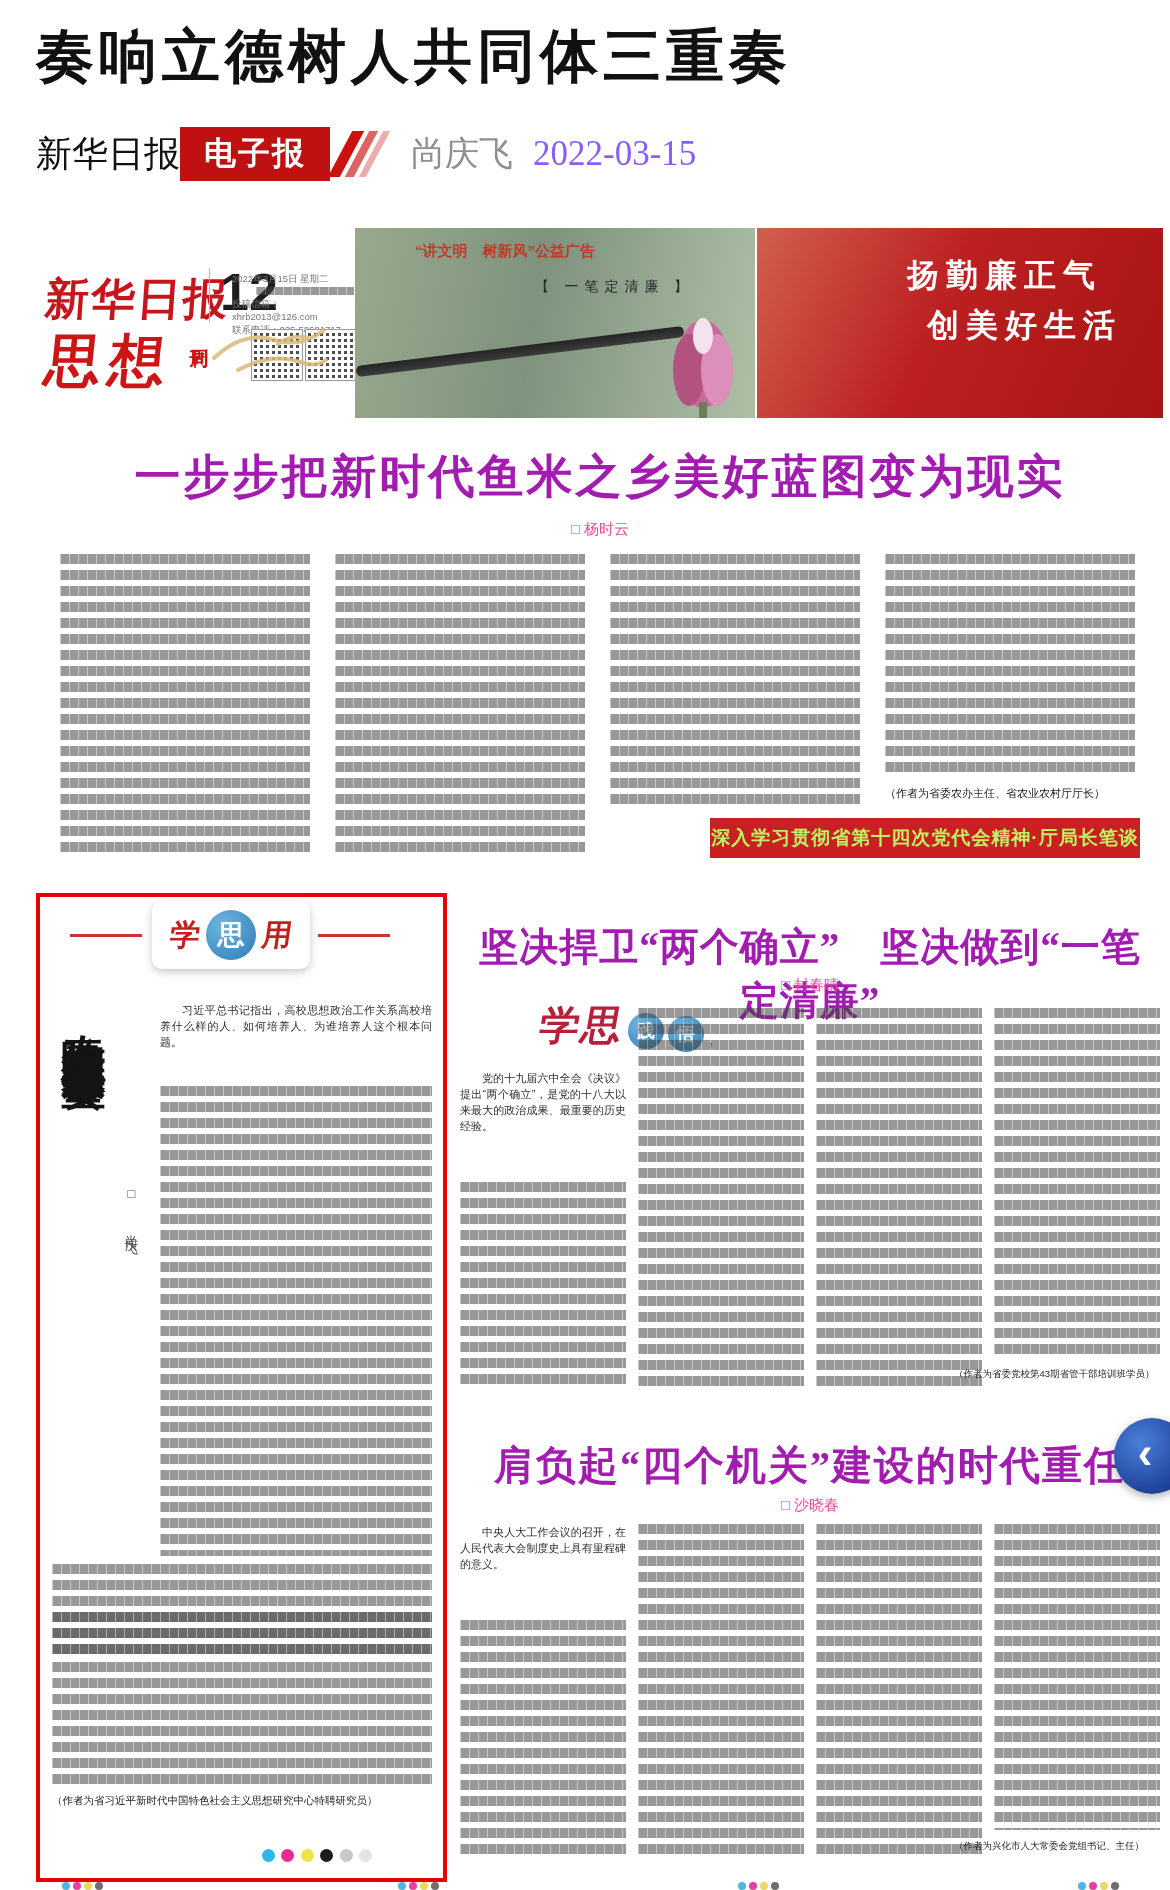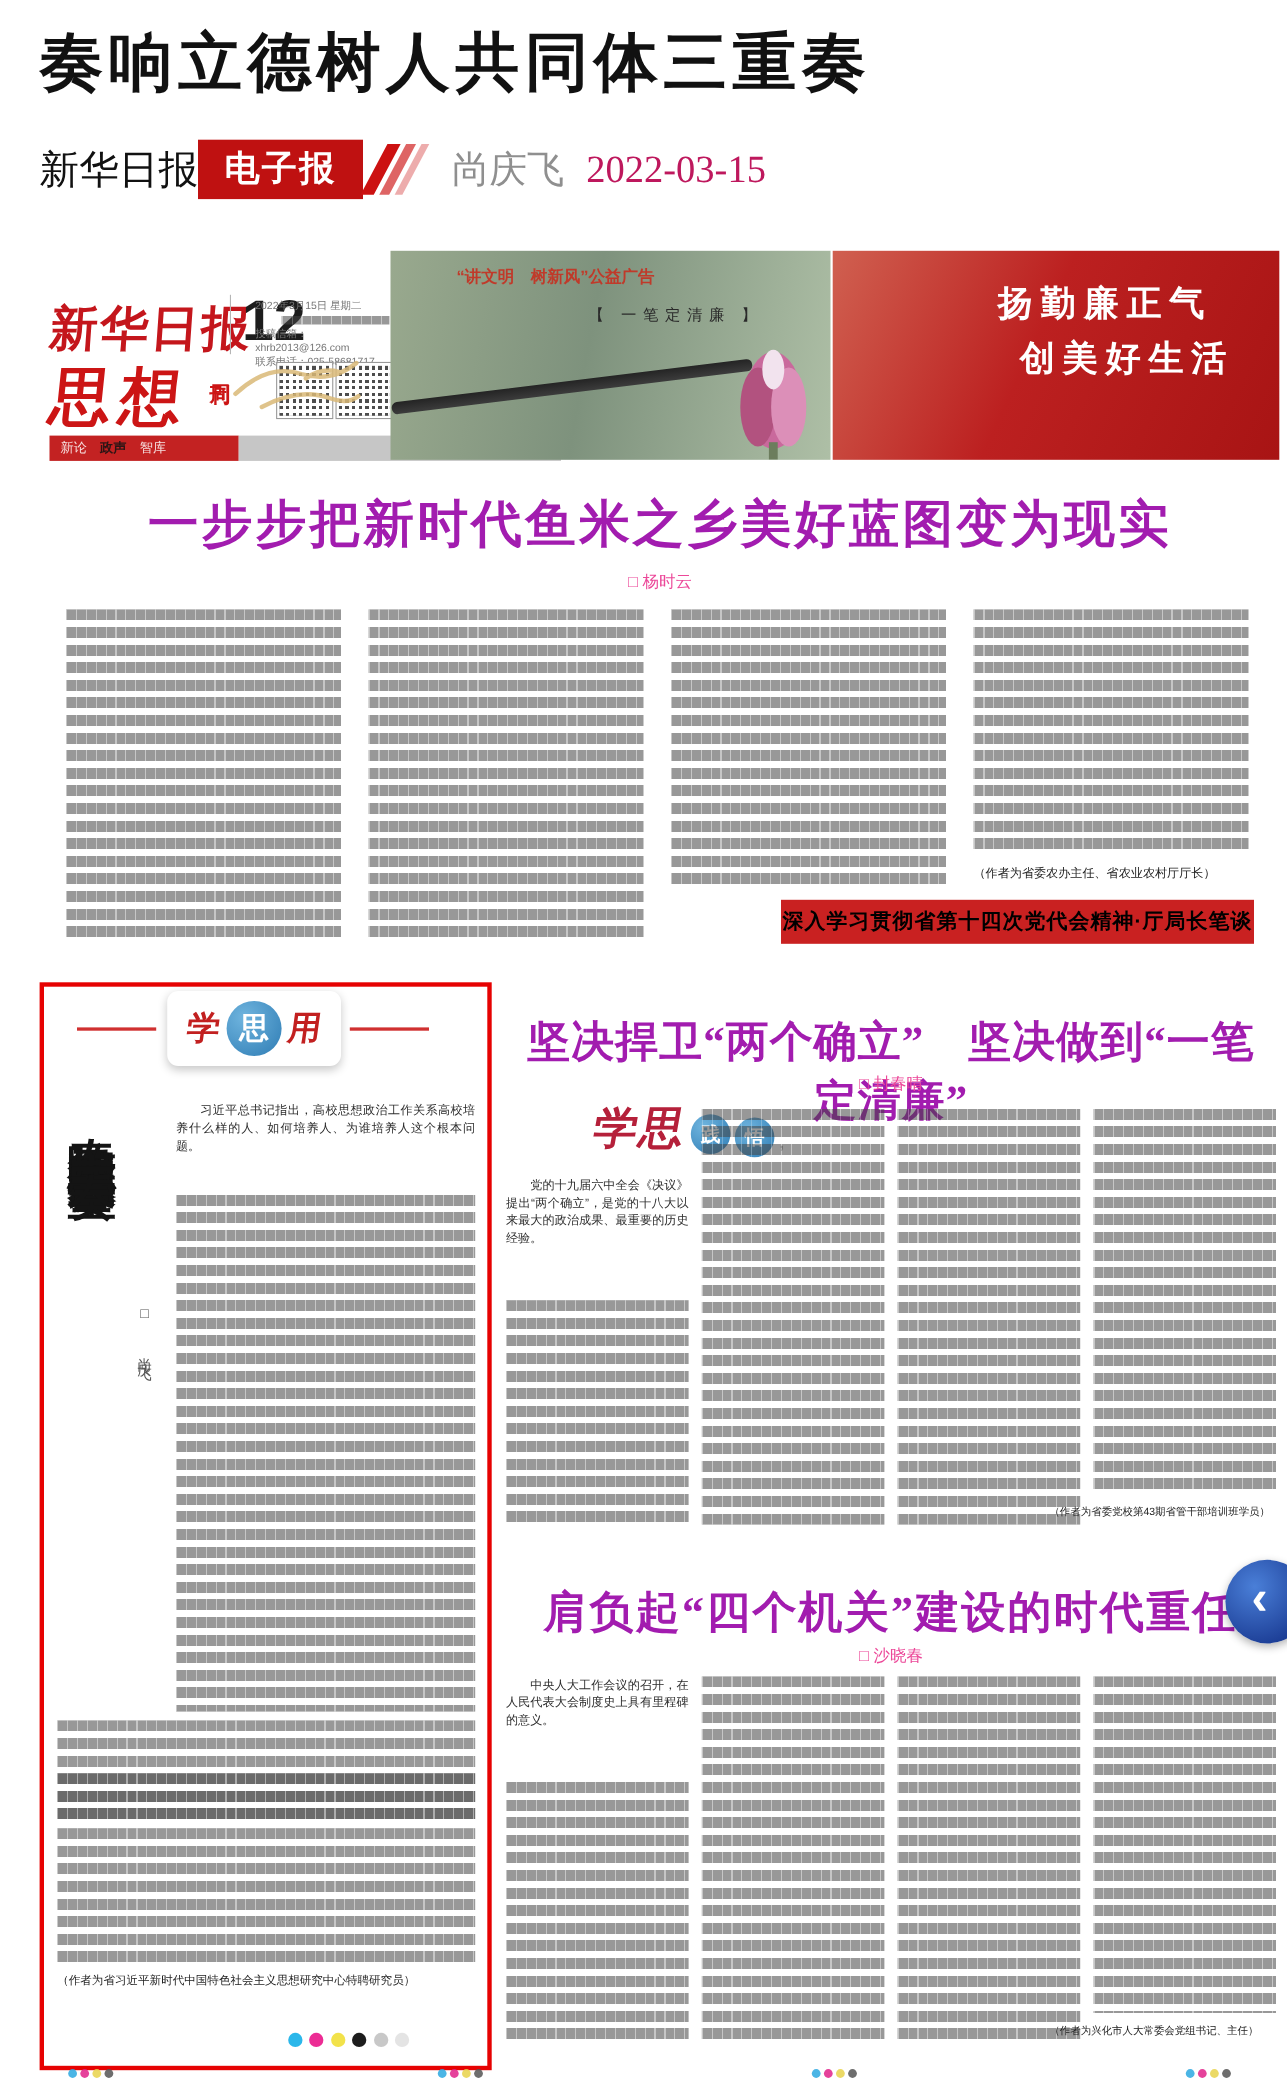--- a/index.html
+++ b/index.html
@@ -39,21 +39,21 @@
 
   <div class="abs" style="left:36px;top:128px;height:52px;display:flex;align-items:center;">
     <span style="font-size:36px;color:#111;">新华日报</span>
     <span style="background:#bf1111;color:#fff;font-size:32px;font-weight:700;padding:5px 24px;letter-spacing:2px;">电子报</span>
     <span style="margin-left:10px;display:inline-flex;">
       <span class="stripe"></span>
       <span class="stripe" style="opacity:.65;width:9px;"></span>
       <span class="stripe" style="opacity:.35;width:7px;"></span>
     </span>
     <span style="margin-left:28px;font-size:34px;color:#8f8f8f;">尚庆飞</span>
-    <span class="serif" style="margin-left:20px;font-size:35px;color:#be185d;">2022-03-15</span>
+    <span class="serif" style="margin-left:20px;font-size:35px;color:#8b5cf6;">2022-03-15</span>
   </div>
 
   <div class="abs serif" style="left:45px;top:270px;font-size:44px;font-weight:700;color:#c4161c;transform:skewX(-4deg);letter-spacing:2px;">新华日报</div>
   <div class="abs" style="left:209px;top:268px;width:1px;height:54px;background:#b5b5b5;"></div>
   <div class="abs" style="left:220px;top:262px;font-size:52px;font-weight:700;color:#1d1d1d;">12</div>
 
   <div class="abs" style="left:232px;top:272px;width:122px;text-align:left;font-size:9.5px;line-height:13px;color:#767676;">
     <div>2022年3月15日 星期二</div>
     <div class="tx" style="height:8px;margin:2px 0 2px 24px;"></div>
     <div>投稿信箱：xhrb2013@126.com</div>
@@ -61,30 +61,20 @@
   </div>
   <div class="abs qr" style="left:252px;top:330px;"></div>
   <div class="abs qr" style="left:306px;top:330px;"></div>
 
   <div class="abs serif" style="left:45px;top:324px;font-size:56px;font-weight:700;color:#cc1515;letter-spacing:8px;transform:skewX(-6deg);">思想</div>
   <div class="abs serif" style="left:186px;top:334px;writing-mode:vertical-rl;text-orientation:upright;font-size:19px;font-weight:700;color:#cc1515;">周刊</div>
   <svg class="abs" style="left:208px;top:318px;" width="120" height="62" viewBox="0 0 120 62">
     <path d="M6 40 q30 -28 60 -18 q28 8 50 -10 M30 52 q34 -18 62 -8 q16 6 26 -2 M70 26 q14 -10 30 -6" fill="none" stroke="#d9b977" stroke-width="4" stroke-linecap="round" opacity=".85"></path>
   </svg>
 
-  <div class="abs" style="left:45px;top:396px;width:465px;height:23px;display:flex;">
-    <div style="width:162px;background:#c32222;color:#fff;font-size:12px;display:flex;align-items:center;gap:12px;padding-left:10px;">
-      <span style="opacity:.85;">新论</span>
-      <span style="font-weight:700;color:#2b1515;">政声</span>
-      <span style="opacity:.85;">智库</span>
-    </div>
-    <div style="flex:1;background:#c6c6c6;position:relative;">
-      <span style="position:absolute;right:8px;top:4px;font-size:12px;color:#333;">第246期</span>
-    </div>
-  </div>
 
   <div class="abs" style="left:355px;top:228px;width:400px;height:190px;background:linear-gradient(100deg,#99a98e,#7e927d 45%,#aebfa6);overflow:hidden;">
     <div style="position:absolute;left:60px;top:14px;font-size:15px;font-weight:700;color:#c03a2a;">“讲文明　树新风”公益广告</div>
     <div class="serif" style="position:absolute;left:180px;top:50px;font-size:14px;color:#2a2a2a;letter-spacing:6px;white-space:nowrap;">【 一笔定清廉 】</div>
     <div style="position:absolute;left:0px;top:118px;width:330px;height:11px;background:linear-gradient(180deg,#242424,#3c3c3c);transform:rotate(-7deg);border-radius:5px;"></div>
     <svg style="position:absolute;left:296px;top:62px;" width="104" height="128" viewBox="0 0 104 128">
       <ellipse cx="52" cy="74" rx="26" ry="44" fill="#c9699c"></ellipse>
       <ellipse cx="38" cy="80" rx="16" ry="36" fill="#b2527f"></ellipse>
       <ellipse cx="66" cy="80" rx="16" ry="36" fill="#dc8fb8"></ellipse>
       <ellipse cx="52" cy="46" rx="10" ry="18" fill="#f2e3ee"></ellipse>
@@ -99,21 +89,21 @@
 
   <div class="abs headline" style="left:60px;top:446px;width:1080px;font-size:46px;letter-spacing:3px;">一步步把新时代鱼米之乡美好蓝图变为现实</div>
   <div class="abs byline" style="left:60px;top:520px;width:1080px;">□ 杨时云</div>
 
   <div class="abs tx" style="left:60px;top:554px;width:250px;height:298px;"></div>
   <div class="abs tx" style="left:335px;top:554px;width:250px;height:298px;"></div>
   <div class="abs tx" style="left:610px;top:554px;width:250px;height:256px;"></div>
   <div class="abs tx" style="left:885px;top:554px;width:250px;height:224px;"></div>
   <div class="abs attr" style="left:885px;top:786px;width:250px;font-size:11px;">（作者为省委农办主任、省农业农村厅厅长）</div>
 
-  <div class="abs" style="left:710px;top:818px;width:430px;height:40px;background:#c92121;color:#000000;font-size:19px;font-weight:700;
+  <div class="abs" style="left:710px;top:818px;width:430px;height:40px;background:#c92121;color:#bef264;font-size:19px;font-weight:700;
        display:flex;align-items:center;justify-content:center;letter-spacing:1px;">深入学习贯彻省第十四次党代会精神·厅局长笔谈</div>
 
   <div class="abs" style="left:36px;top:893px;width:403px;height:981px;border:4px solid #e60202;background:#fff;"></div>
 
   <div class="abs" style="left:70px;top:934px;width:72px;height:3px;background:#d03030;"></div>
   <div class="abs" style="left:318px;top:934px;width:72px;height:3px;background:#d03030;"></div>
   <div class="abs badge-card" style="left:152px;top:901px;width:158px;height:68px;">
     <span class="serif" style="font-size:30px;font-weight:700;color:#c22020;transform:skewX(-8deg);">学</span>
     <span class="blue-seal" style="width:50px;height:50px;font-size:27px;">思</span>
     <span class="serif" style="font-size:30px;font-weight:700;color:#c22020;transform:skewX(-8deg);">用</span>

